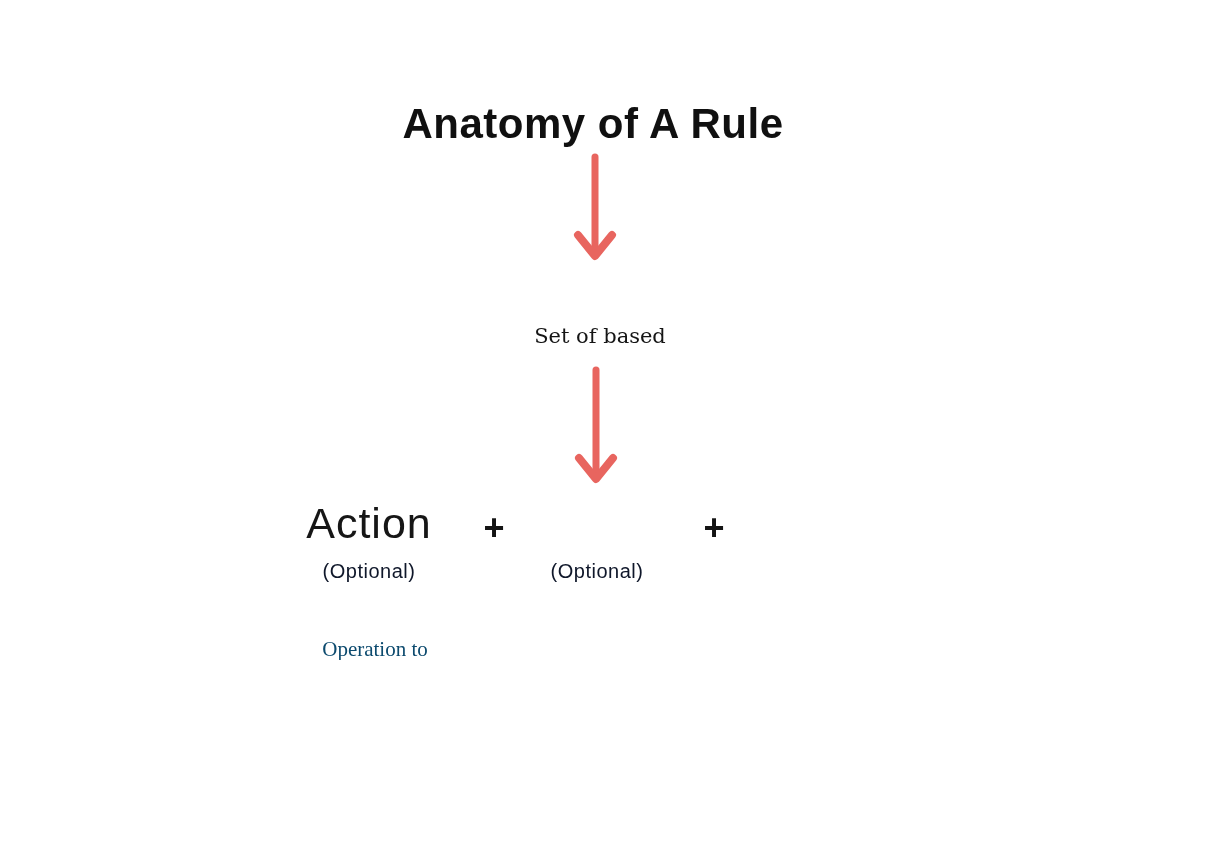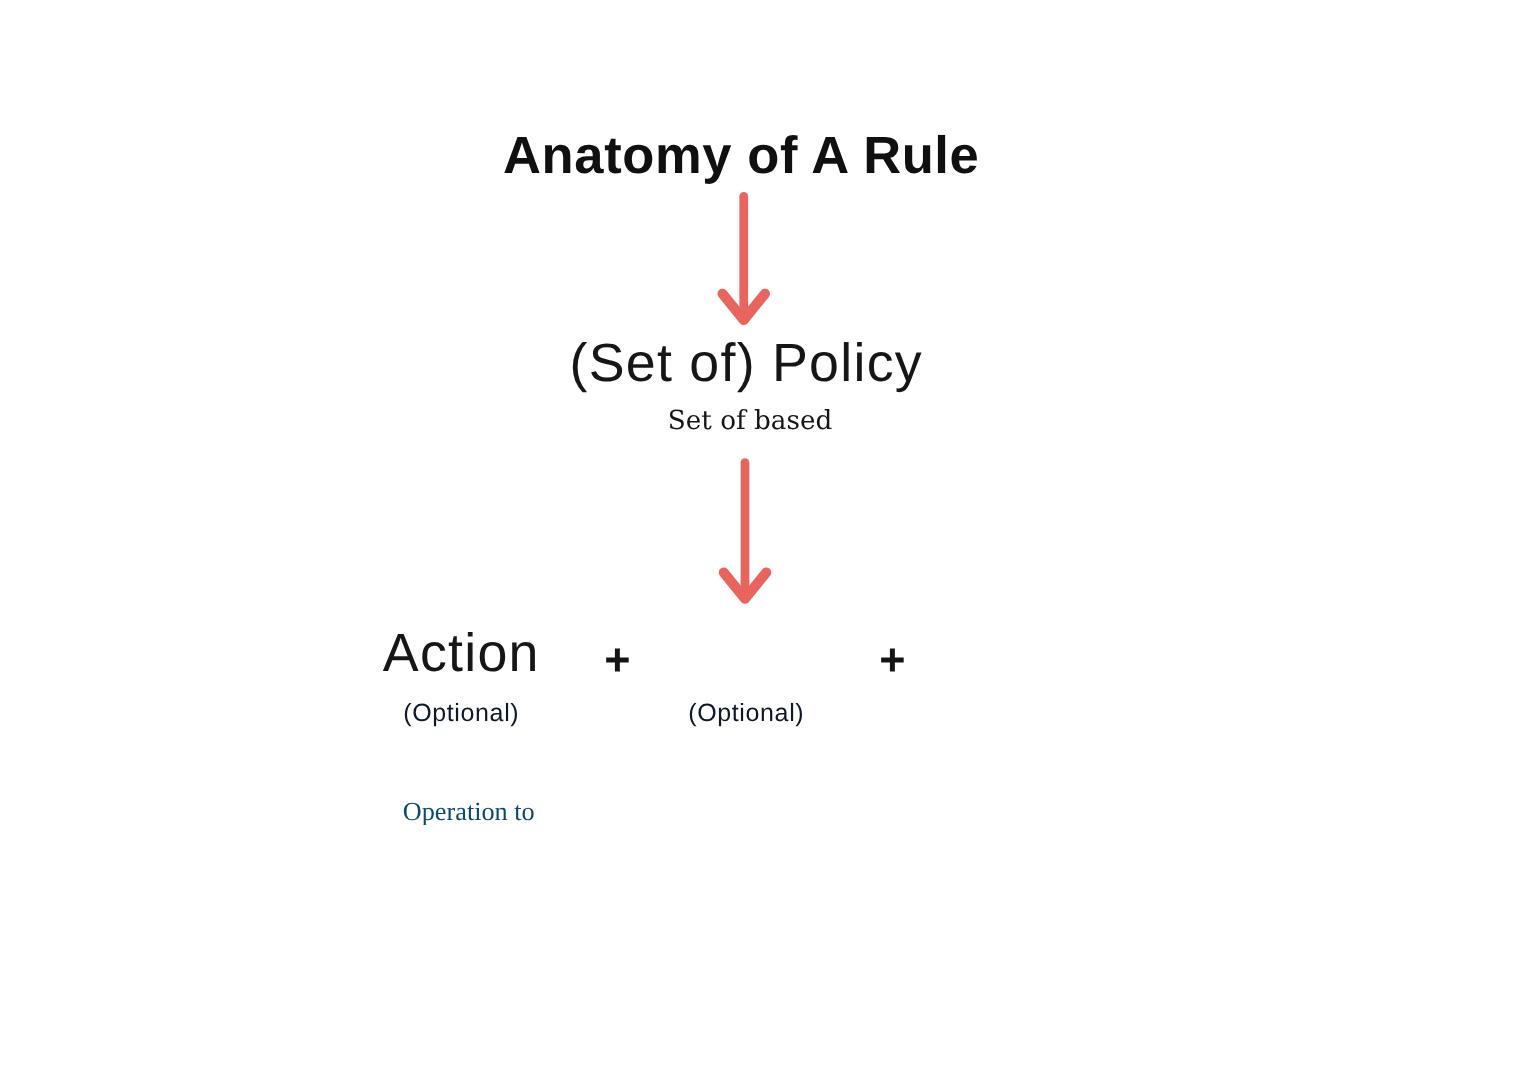--- a/index.html
+++ b/index.html
@@ -92,21 +92,20 @@
 
   <div class="abs title">Anatomy of A Rule</div>
 
   <svg class="arrow" style="left:571px; top:153px;" width="48" height="110" viewBox="0 0 48 110">
     <g fill="none" stroke="#E8655F" stroke-linecap="round" stroke-linejoin="round">
       <line x1="24" y1="4" x2="24" y2="96" stroke-width="7"></line>
       <polyline points="7,82 24,103 41,82" stroke-width="8"></polyline>
     </g>
   </svg>
 
-  <div class="abs policy-label">(Set of) Policy</div>
 
   <div class="abs policy-sublabel">Set of based</div>
 
   <svg class="arrow" style="left:572px; top:366px;" width="48" height="120" viewBox="0 0 48 120">
     <g fill="none" stroke="#E8655F" stroke-linecap="round" stroke-linejoin="round">
       <line x1="24" y1="4" x2="24" y2="106" stroke-width="7"></line>
       <polyline points="7,92 24,113 41,92" stroke-width="8"></polyline>
     </g>
   </svg>
 

